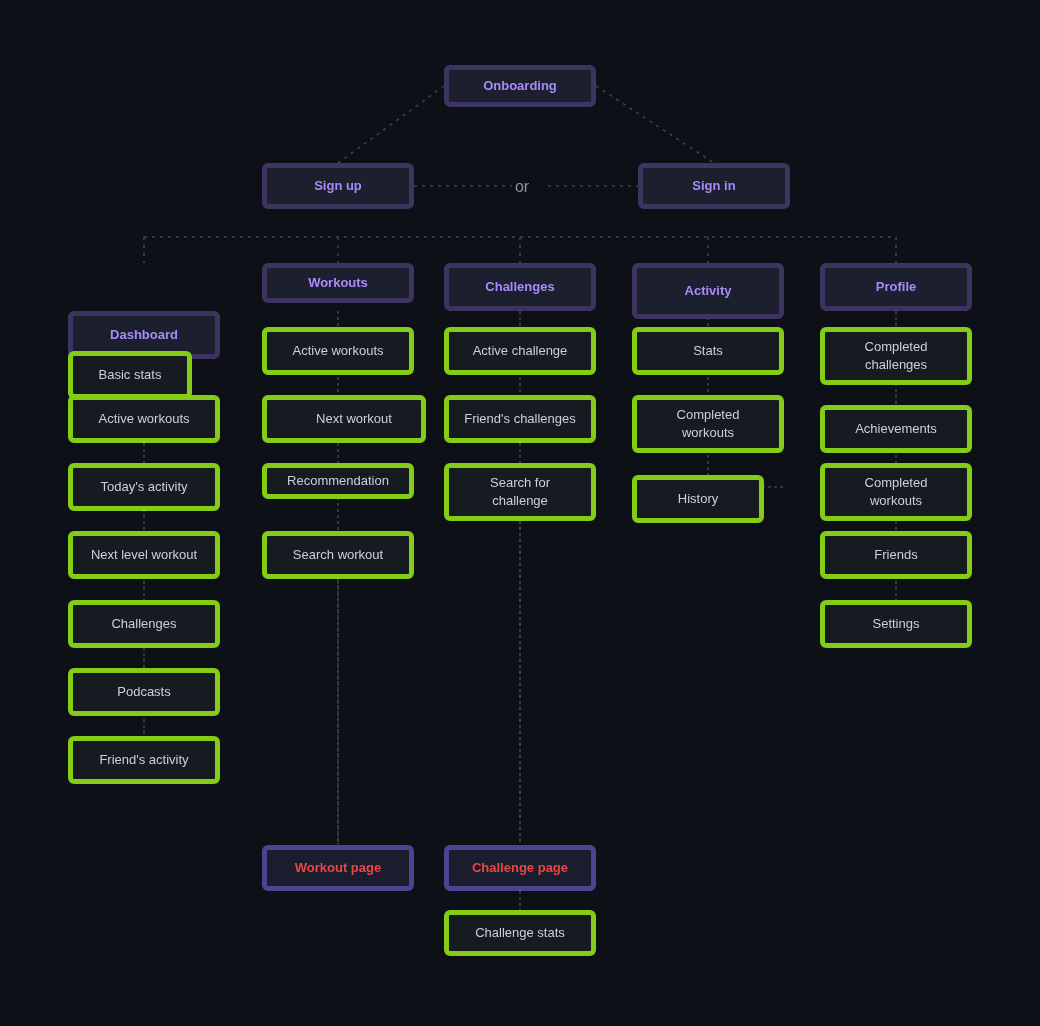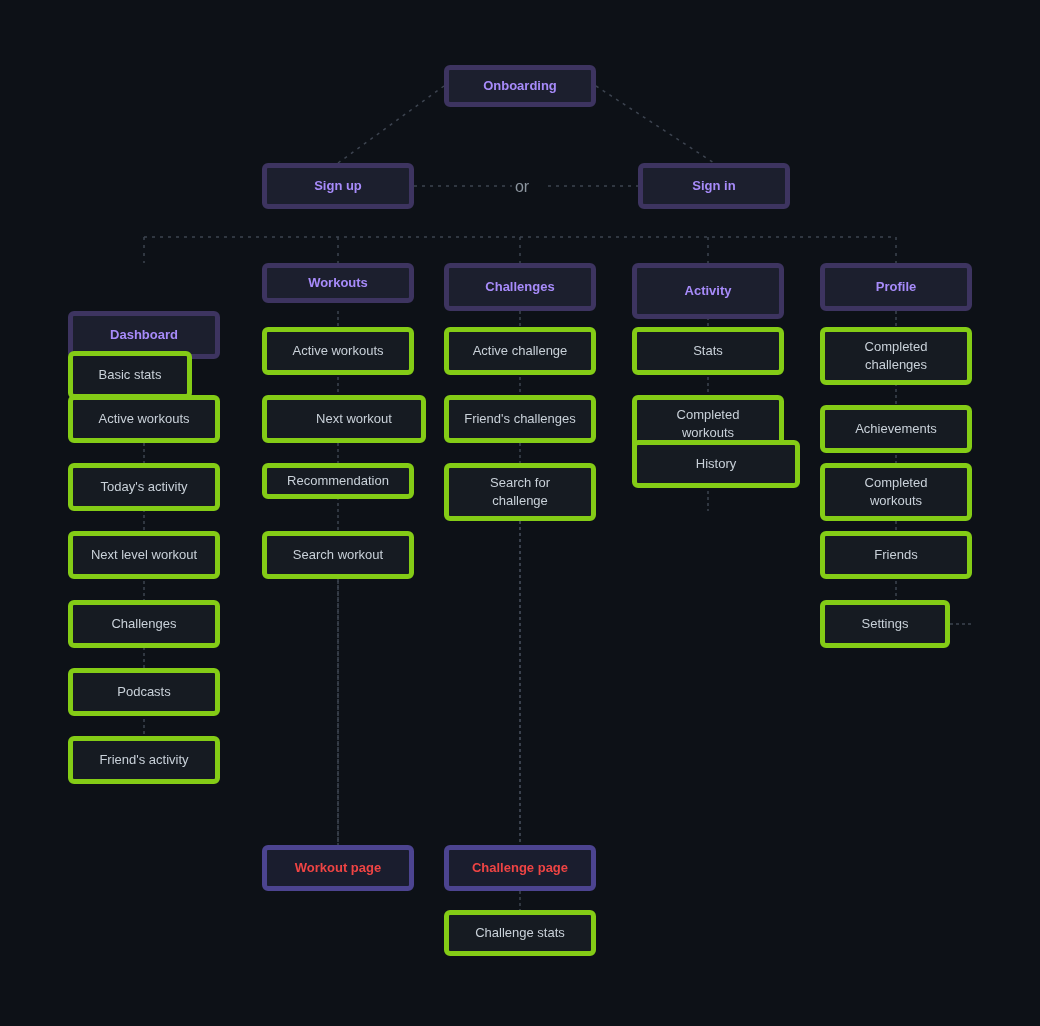--- a/index.html
+++ b/index.html
@@ -182,31 +182,31 @@
   <div class="node" style="left:444px;top:327px;width:152px;height:48px;">Active challenge</div>
 
   <div class="node" style="left:444px;top:395px;width:152px;height:48px;">Friend's challenges</div>
 
   <div class="node" style="left:444px;top:463px;width:152px;height:58px;">Search for challenge</div>
 
   <div class="node" style="left:632px;top:327px;width:152px;height:48px;">Stats</div>
 
   <div class="node" style="left:632px;top:395px;width:152px;height:58px;">Completed workouts</div>
 
-  <div class="node" style="left:632px;top:440px;width:168px;height:48px;">History</div>
+  <div class="node" style="left:632px;top:475px;width:132px;height:48px;">History</div>
 
   <div class="node" style="left:820px;top:327px;width:152px;height:58px;">Completed challenges</div>
 
   <div class="node" style="left:820px;top:405px;width:152px;height:48px;">Achievements</div>
 
   <div class="node" style="left:820px;top:463px;width:152px;height:58px;">Completed workouts</div>
 
   <div class="node" style="left:820px;top:531px;width:152px;height:48px;">Friends</div>
 
-  <div class="node" style="left:820px;top:600px;width:130px;height:48px;">Settings</div>
+  <div class="node" style="left:820px;top:600px;width:152px;height:48px;">Settings</div>
 
   <div class="node highlight-purple-border" style="left:262px;top:845px;width:152px;height:46px;">Workout page</div>
 
   <div class="node highlight-purple-border" style="left:444px;top:845px;width:152px;height:46px;">Challenge page</div>
 
   <div class="node" style="left:444px;top:910px;width:152px;height:46px;">Challenge stats</div>
 
 </div>
 
 </body></html>

